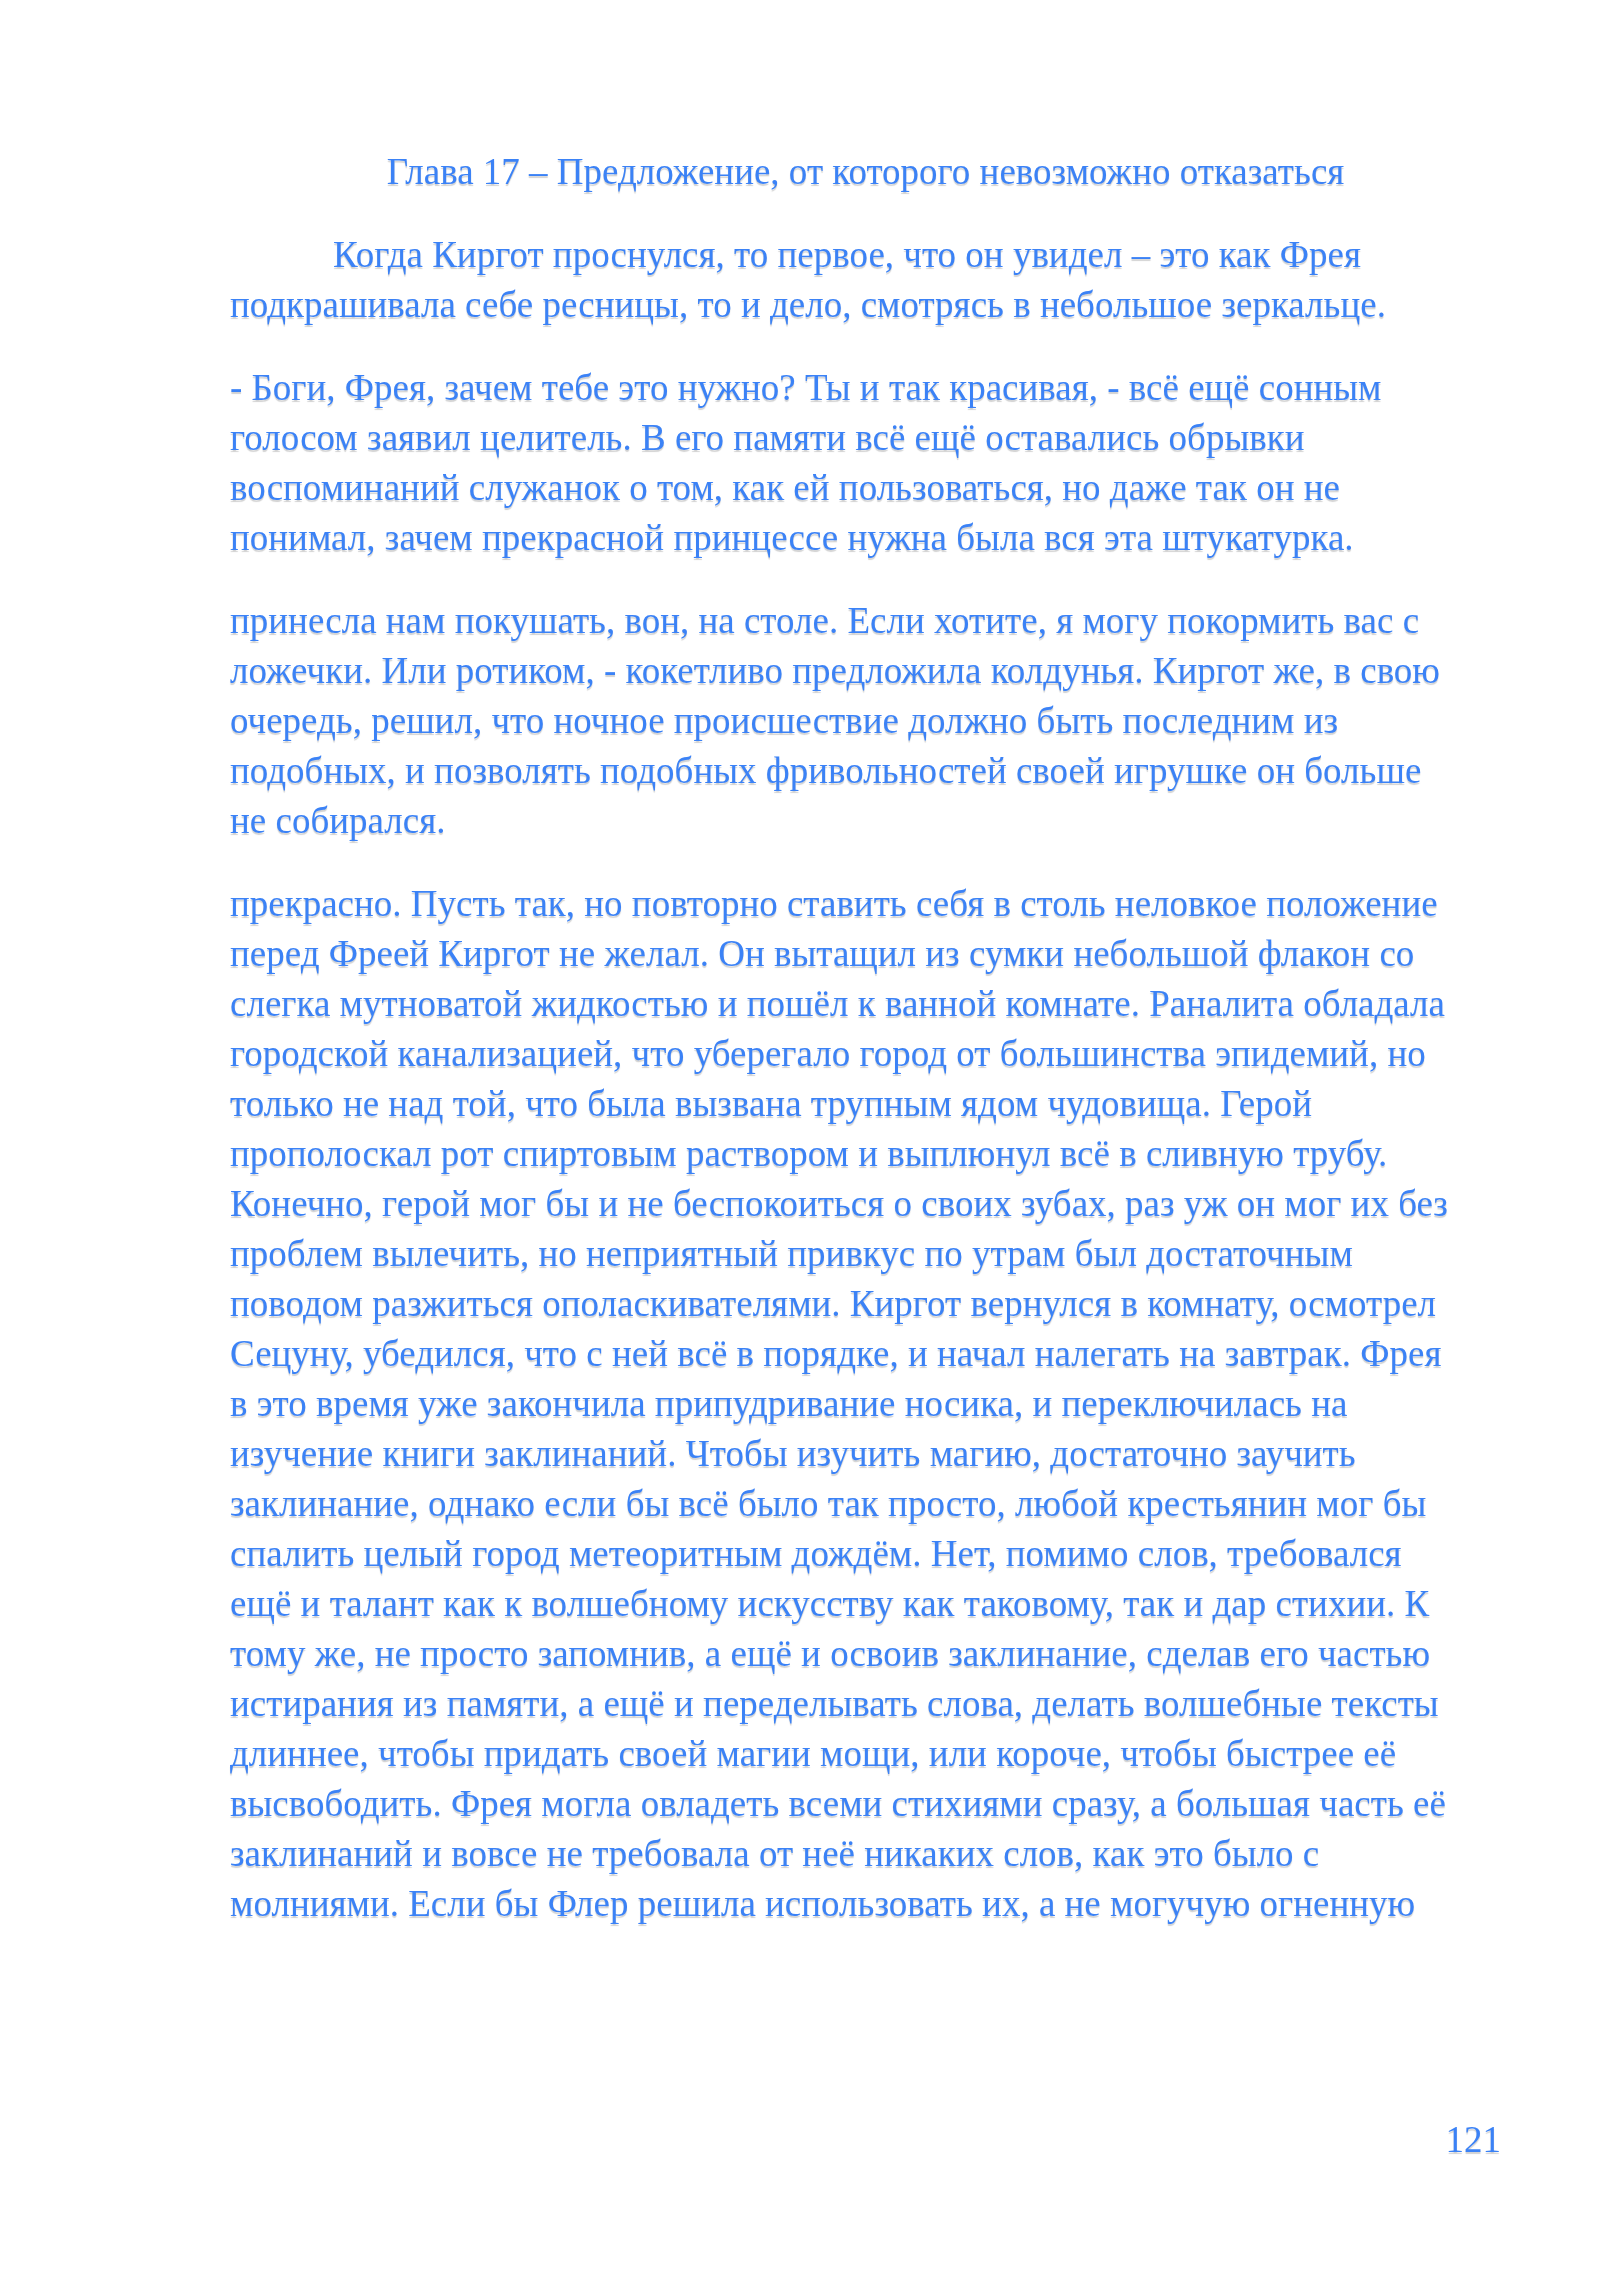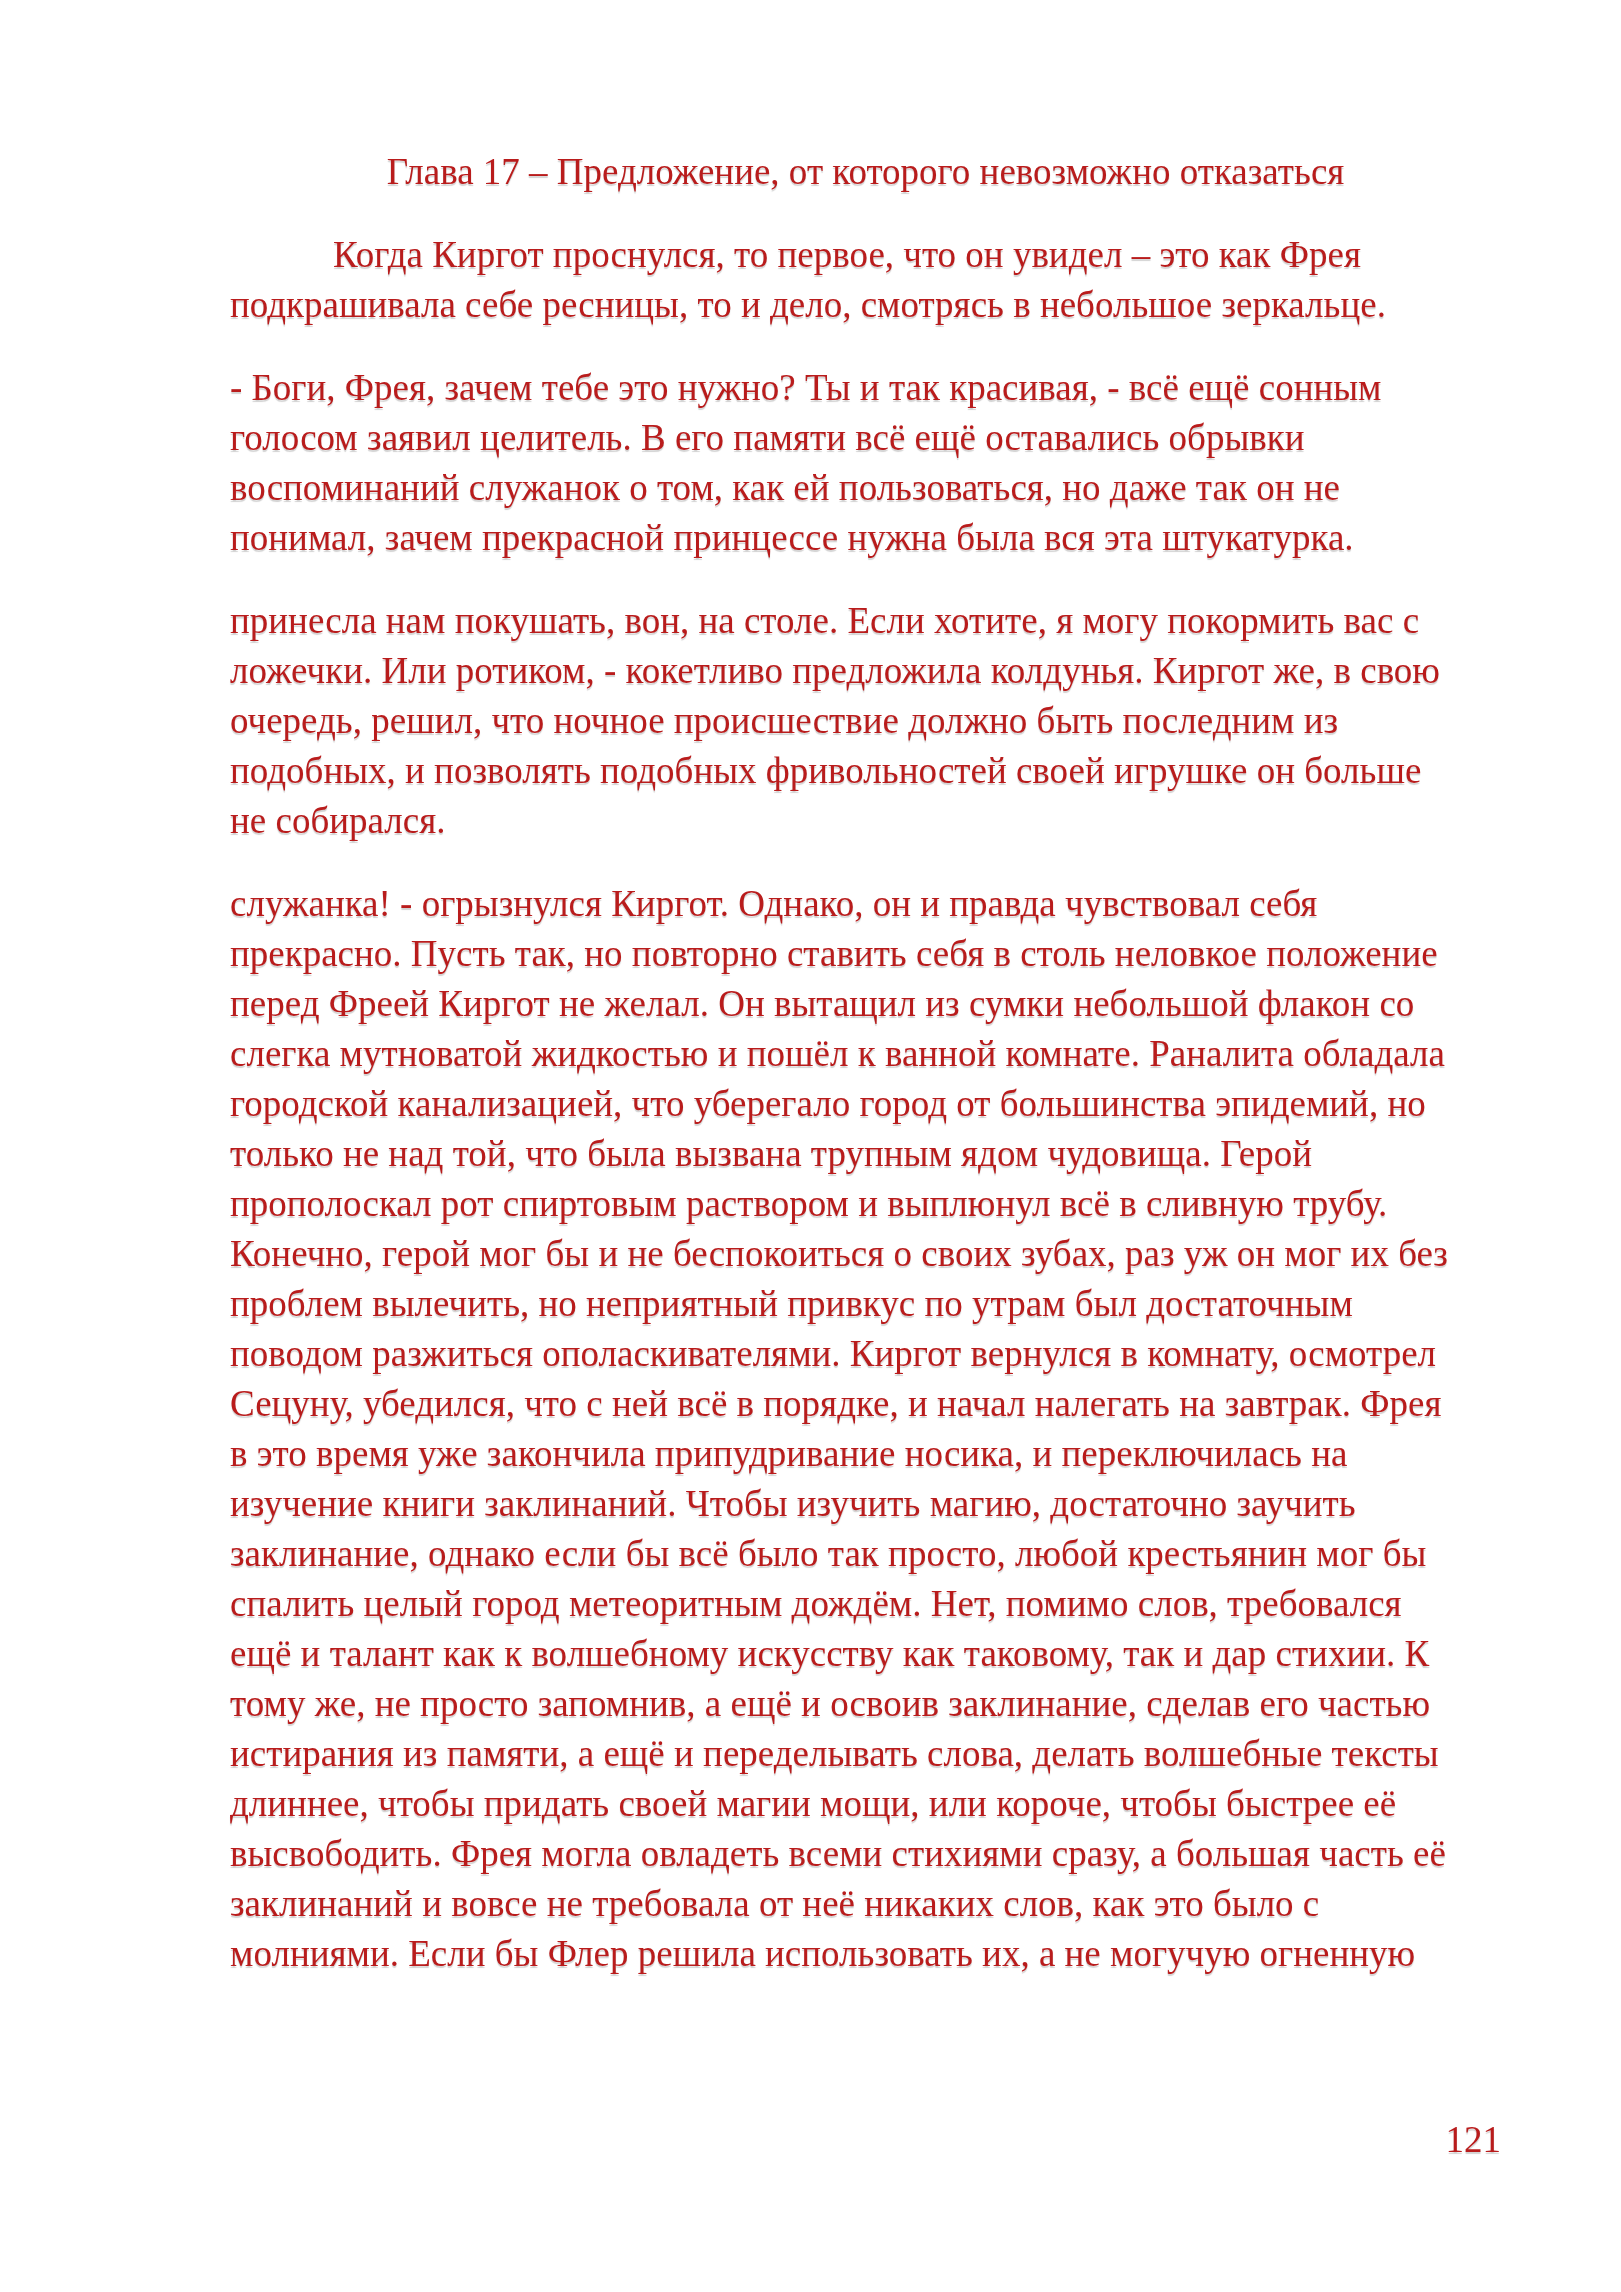--- a/index.html
+++ b/index.html
@@ -7,21 +7,21 @@
     padding: 0;
     background: #ffffff;
   }
   .page {
     position: relative;
     width: 1621px;
     height: 2293px;
     background: #ffffff;
     overflow: hidden;
     font-family: "Liberation Serif", "DejaVu Serif", serif;
-    color: #b91c1c;
+    color: #3b82f6;
   }
   .content {
     position: absolute;
     left: 230px;
     top: 147px;
     width: 1271px;
   }
   .doc-title {
     font-size: 37px;
     line-height: 50px;
@@ -76,21 +76,20 @@
           <div class="line">понимал, зачем прекрасной принцессе нужна была вся эта штукатурка.</div>
         </div>
         <div class="para">
           <div class="line">принесла нам покушать, вон, на столе. Если хотите, я могу покормить вас с</div>
           <div class="line">ложечки. Или ротиком, - кокетливо предложила колдунья. Киргот же, в свою</div>
           <div class="line">очередь, решил, что ночное происшествие должно быть последним из</div>
           <div class="line">подобных, и позволять подобных фривольностей своей игрушке он больше</div>
           <div class="line">не собирался.</div>
         </div>
         <div class="para">
-          <div class="line">служанка! - огрызнулся Киргот. Однако, он и правда чувствовал себя</div>
           <div class="line">прекрасно. Пусть так, но повторно ставить себя в столь неловкое положение</div>
           <div class="line">перед Фреей Киргот не желал. Он вытащил из сумки небольшой флакон со</div>
           <div class="line">слегка мутноватой жидкостью и пошёл к ванной комнате. Раналита обладала</div>
           <div class="line">городской канализацией, что уберегало город от большинства эпидемий, но</div>
           <div class="line">только не над той, что была вызвана трупным ядом чудовища. Герой</div>
           <div class="line">прополоскал рот спиртовым раствором и выплюнул всё в сливную трубу.</div>
           <div class="line">Конечно, герой мог бы и не беспокоиться о своих зубах, раз уж он мог их без</div>
           <div class="line">проблем вылечить, но неприятный привкус по утрам был достаточным</div>
           <div class="line">поводом разжиться ополаскивателями. Киргот вернулся в комнату, осмотрел</div>
           <div class="line">Сецуну, убедился, что с ней всё в порядке, и начал налегать на завтрак. Фрея</div>

